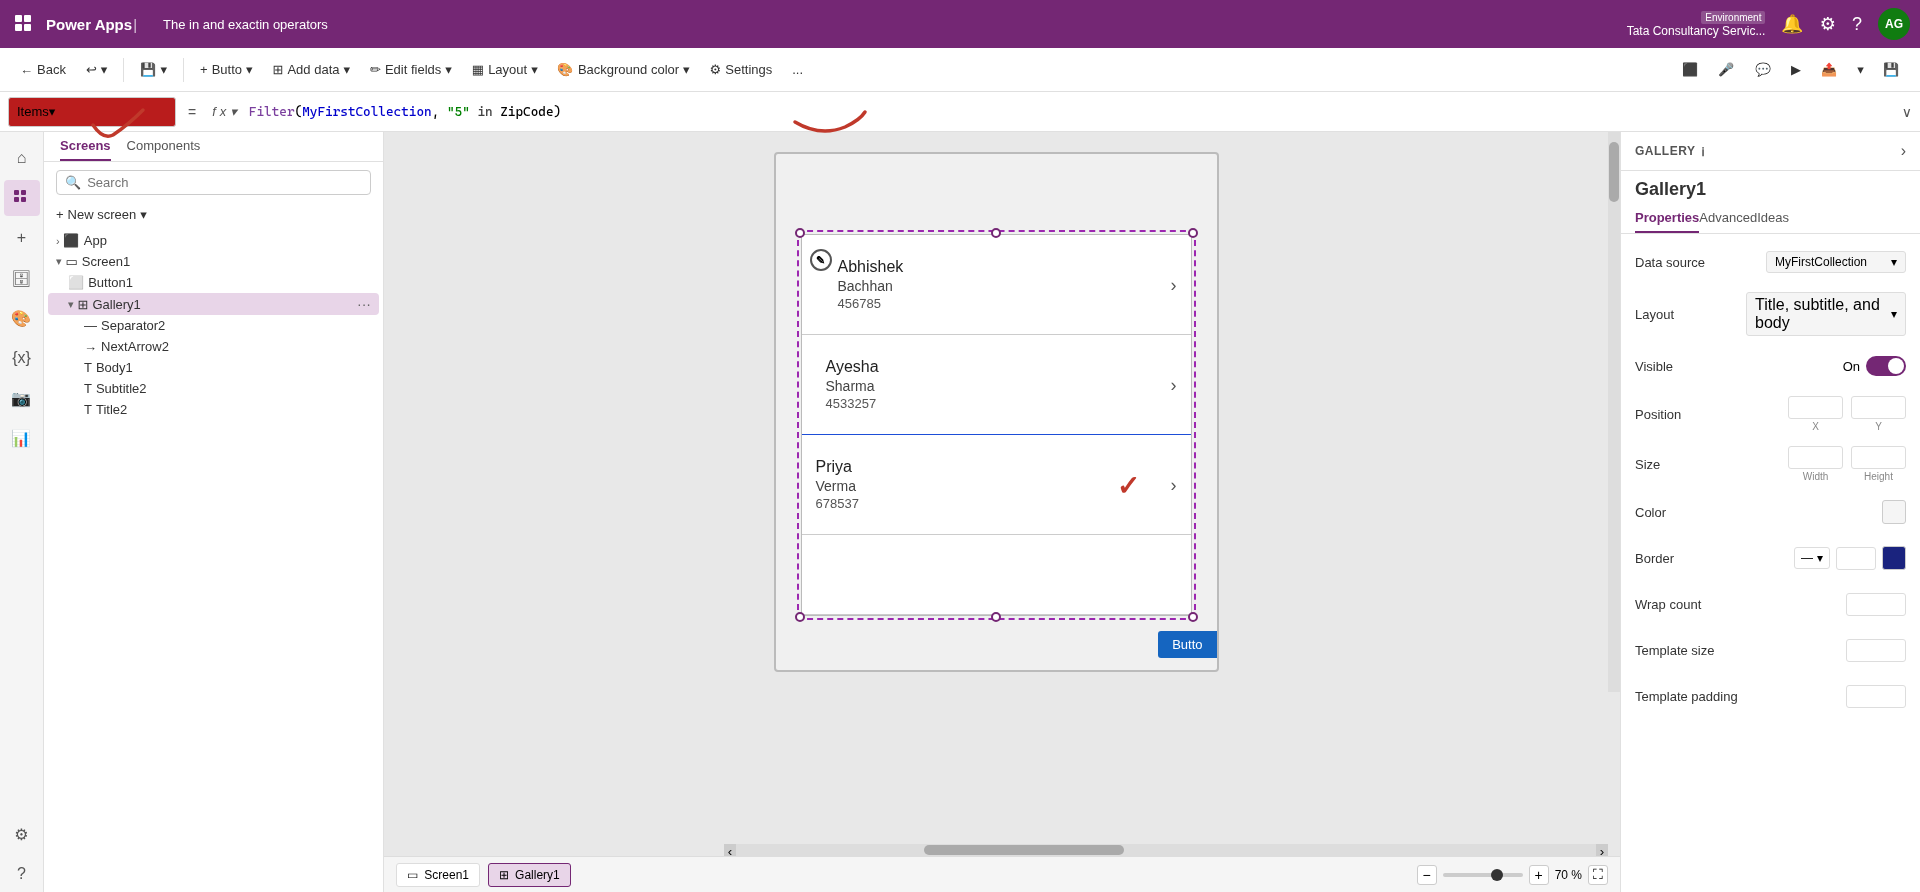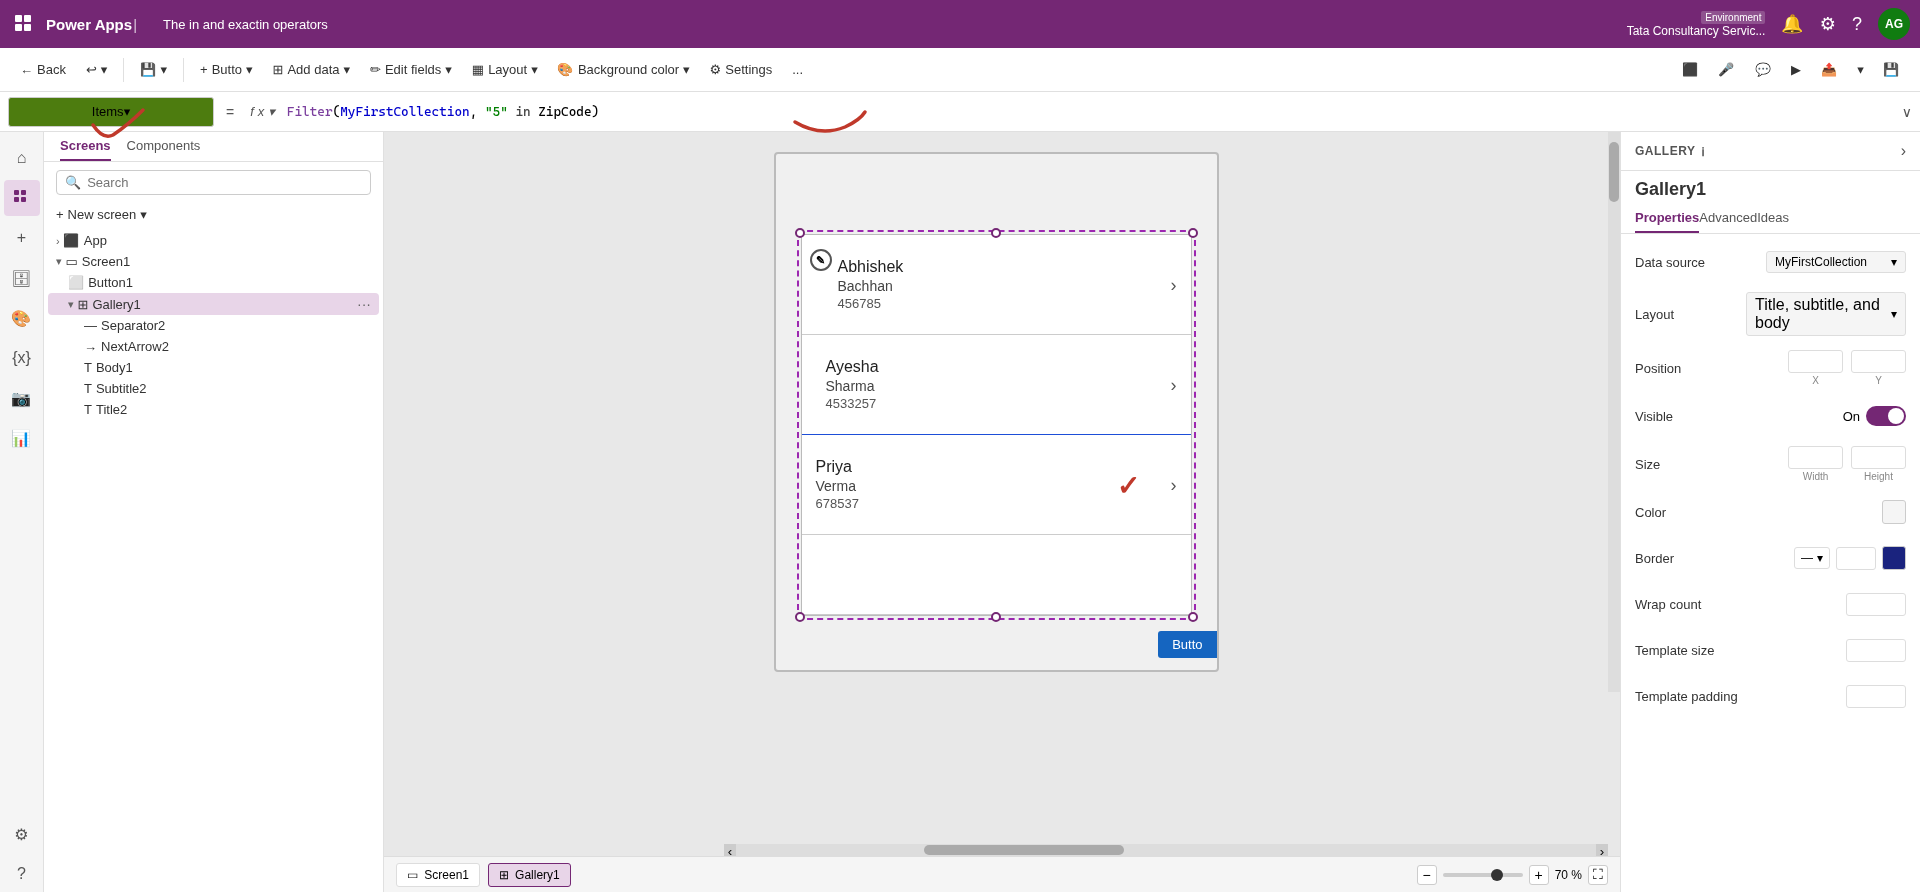--- a/index.html
+++ b/index.html
@@ -50,30 +50,30 @@
     .formula-bar {
       height: 40px;
       background: white;
       border-bottom: 1px solid #e0e0e0;
       display: flex;
       align-items: center;
       padding: 0 8px;
       gap: 8px;
     }
     .property-select {
-      width: 206px;
+      width: 168px;
       height: 30px;
       border: 1px solid #ccc;
       border-radius: 3px;
       padding: 0 8px;
       font-size: 13px;
-      background: #4d7c0f;
-      display: flex;
-      align-items: center;
-      justify-content: center;
+      background: #b91c1c;
+      display: flex;
+      align-items: center;
+      justify-content: flex-start;
       cursor: pointer;
     }
     .formula-eq { font-size: 14px; color: #555; padding: 0 4px; }
     .formula-fx { display: flex; align-items: center; gap: 4px; color: #555; font-style: italic; padding: 0 4px; }
     .formula-chevron { margin-left: auto; font-size: 14px; color: #555; cursor: pointer; }
 
     
     .main-layout {
       display: flex;
       height: calc(892px - 48px - 44px - 40px);
@@ -781,46 +781,46 @@
           <span>▾</span>
         </div>
       </div>
 
 
       <div class="prop-row">
         <span class="prop-label">Layout</span>
         <div class="prop-dropdown" style="max-width:160px;">
           <span style="font-size:16px;">Title, subtitle, and body</span>
           <span>▾</span>
+        </div>
+      </div>
+
+      <div class="prop-row">
+        <span class="prop-label">Visible</span>
+        <div class="prop-toggle">
+          <span>On</span>
+          <div class="toggle"></div>
         </div>
       </div>
 
       <div class="prop-row">
         <span class="prop-label">Position</span>
         <div class="prop-coords">
           <div class="coord-input">
             <input class="coord-val" style="">
             <span class="coord-lbl">X</span>
           </div>
           <div class="coord-input">
             <input class="coord-val" style="">
             <span class="coord-lbl">Y</span>
           </div>
         </div>
       </div>
 
       <div class="prop-row">
-        <span class="prop-label">Visible</span>
-        <div class="prop-toggle">
-          <span>On</span>
-          <div class="toggle"></div>
-        </div>
-      </div>
-
-      <div class="prop-row">
         <span class="prop-label">Size</span>
         <div class="prop-coords">
           <div class="coord-input">
             <input class="coord-val" style="">
             <span class="coord-lbl">Width</span>
           </div>
           <div class="coord-input">
             <input class="coord-val" style="">
             <span class="coord-lbl">Height</span>
           </div>

